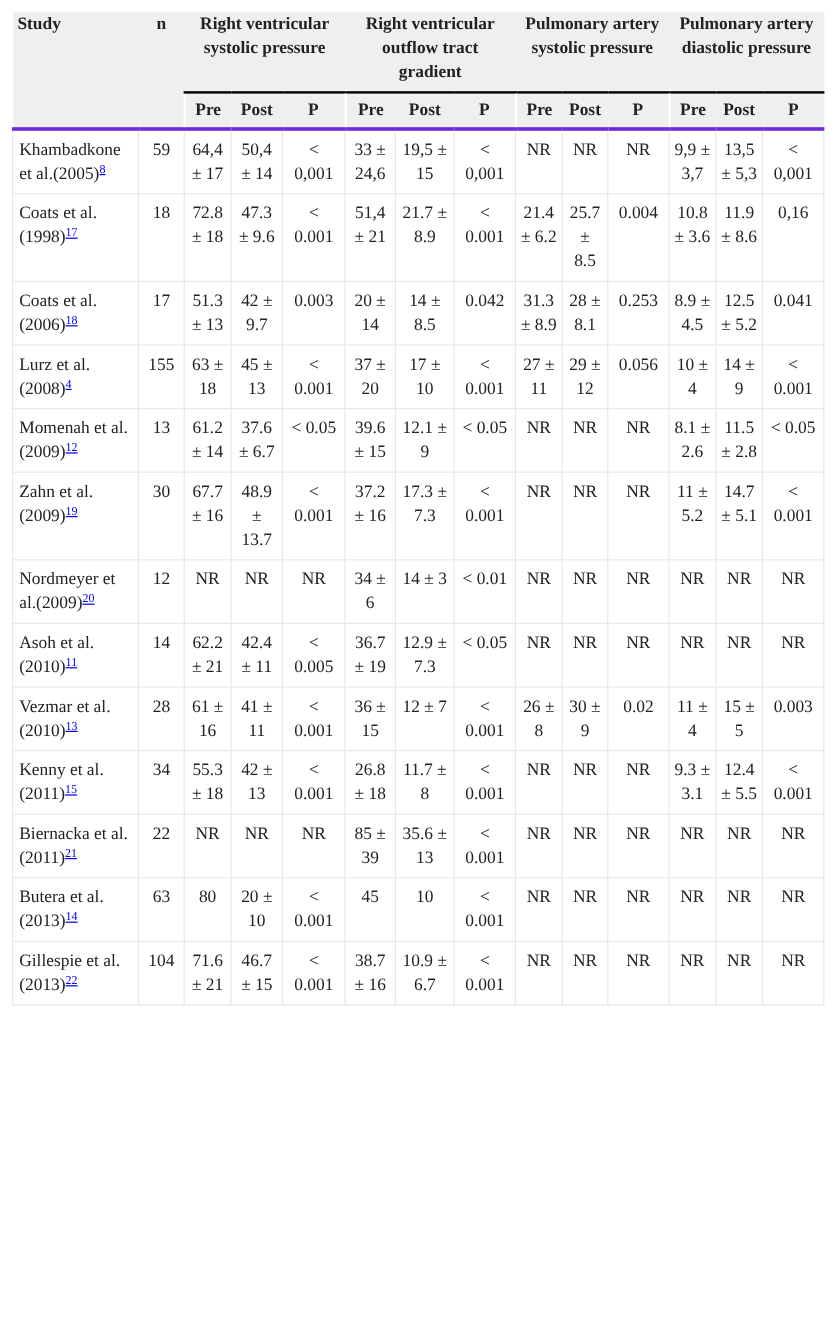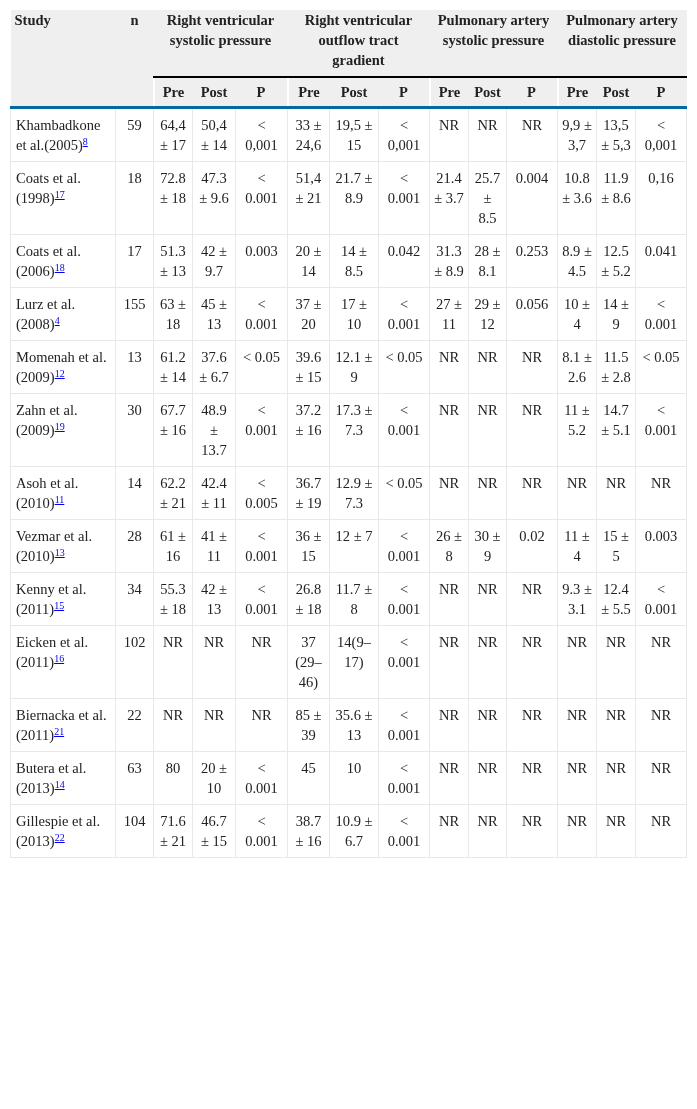--- a/index.html
+++ b/index.html
@@ -3,21 +3,21 @@
 <meta charset="utf-8">
 <style>
   html, body { margin: 0; padding: 0; background: #ffffff; }
   body { width: 697px; height: 1109px; overflow: hidden; position: relative;
          font-family: "Liberation Serif", "DejaVu Serif", serif; color: #222; }
   .wrap { position: absolute; left: 10px; top: 10px; width: 677px; }
   table { border-collapse: collapse; table-layout: fixed; width: 677px; font-size: 14.5px; line-height: 20px; font-family: Liberation Serif, serif; }
   thead th { background: #efefef; font-weight: bold; color: #222; padding: 0 4px; vertical-align: top; text-align: center; }
   thead tr.r1 th { padding-top: 0; padding-bottom: 6px; }
   thead tr.r1 th.study { text-align: left; padding-left: 4px; }
-  thead tr.r2 th { border-top: 2px solid #000; border-bottom: 3px solid #0369a1; height: 24px; padding-top: 4px; line-height: 20px;}
+  thead tr.r2 th { border-top: 2px solid #000; border-bottom: 3px solid #6d28d9; height: 24px; padding-top: 4px; line-height: 20px;}
   thead tr.r2 th.gap { border-top: none; }
   thead tr.r1 th.grp { border-bottom: none; margin-top: 10px; }
   tbody td { border: 1px solid #e8e8e8; padding: 6px 4px 6px 4px; vertical-align: top; text-align: center; font-size: 14.5px; line-height: 20px; }
   tbody td.study { text-align: left; padding-left: 5px; }
   tbody td.first-col { border-left: 1px solid #e8e8e8; }
   sup a { color: #0000ee; text-decoration: underline; font-size: 10px; }
   sup { line-height: 0; vertical-align: 5px; }
   .th-sep-left { border-left: 2px solid #fff; }
 </style>
 </head>
@@ -86,21 +86,21 @@
         </tr>
         <tr>
           <td class="study first-col"><span>Coats et al. (1998)</span><sup><a href="#">17</a></sup></td>
           <td>18</td>
           <td>72.8 ± 18</td>
           <td>47.3 ± 9.6</td>
           <td>&lt; 0.001</td>
           <td>51,4 ± 21</td>
           <td>21.7 ± 8.9</td>
           <td>&lt; 0.001</td>
-          <td>21.4 ± 3.7</td>
+          <td>21.4 ± 6.2</td>
           <td>25.7 ± 8.5</td>
           <td>0.004</td>
           <td>10.8 ± 3.6</td>
           <td>11.9 ± 8.6</td>
           <td>0,16</td>
         </tr>
         <tr>
           <td class="study first-col"><span>Coats et al. (2006)</span><sup><a href="#">18</a></sup></td>
           <td>17</td>
           <td>51.3 ± 13</td>
@@ -158,20 +158,36 @@
           <td>17.3 ± 7.3</td>
           <td>&lt; 0.001</td>
           <td>NR</td>
           <td>NR</td>
           <td>NR</td>
           <td>11 ± 5.2</td>
           <td>14.7 ± 5.1</td>
           <td>&lt; 0.001</td>
         </tr>
         <tr>
+          <td class="study first-col"><span>Nordmeyer et al.(2009)</span><sup><a href="#">20</a></sup></td>
+          <td>12</td>
+          <td>NR</td>
+          <td>NR</td>
+          <td>NR</td>
+          <td>34 ± 6</td>
+          <td>14 ± 3</td>
+          <td>&lt; 0.01</td>
+          <td>NR</td>
+          <td>NR</td>
+          <td>NR</td>
+          <td>NR</td>
+          <td>NR</td>
+          <td>NR</td>
+        </tr>
+        <tr>
           <td class="study first-col"><span>Asoh et al. (2010)</span><sup><a href="#">11</a></sup></td>
           <td>14</td>
           <td>62.2 ± 21</td>
           <td>42.4 ± 11</td>
           <td>&lt; 0.005</td>
           <td>36.7 ± 19</td>
           <td>12.9 ± 7.3</td>
           <td>&lt; 0.05</td>
           <td>NR</td>
           <td>NR</td>
@@ -206,36 +222,20 @@
           <td>11.7 ± 8</td>
           <td>&lt; 0.001</td>
           <td>NR</td>
           <td>NR</td>
           <td>NR</td>
           <td>9.3 ± 3.1</td>
           <td>12.4 ± 5.5</td>
           <td>&lt; 0.001</td>
         </tr>
         <tr>
-          <td class="study first-col"><span>Eicken et al. (2011)</span><sup><a href="#">16</a></sup></td>
-          <td>102</td>
-          <td>NR</td>
-          <td>NR</td>
-          <td>NR</td>
-          <td>37 (29–46)</td>
-          <td>14(9–17)</td>
-          <td>&lt; 0.001</td>
-          <td>NR</td>
-          <td>NR</td>
-          <td>NR</td>
-          <td>NR</td>
-          <td>NR</td>
-          <td>NR</td>
-        </tr>
-        <tr>
           <td class="study first-col"><span>Biernacka et al.(2011)</span><sup><a href="#">21</a></sup></td>
           <td>22</td>
           <td>NR</td>
           <td>NR</td>
           <td>NR</td>
           <td>85 ± 39</td>
           <td>35.6 ± 13</td>
           <td>&lt; 0.001</td>
           <td>NR</td>
           <td>NR</td>

